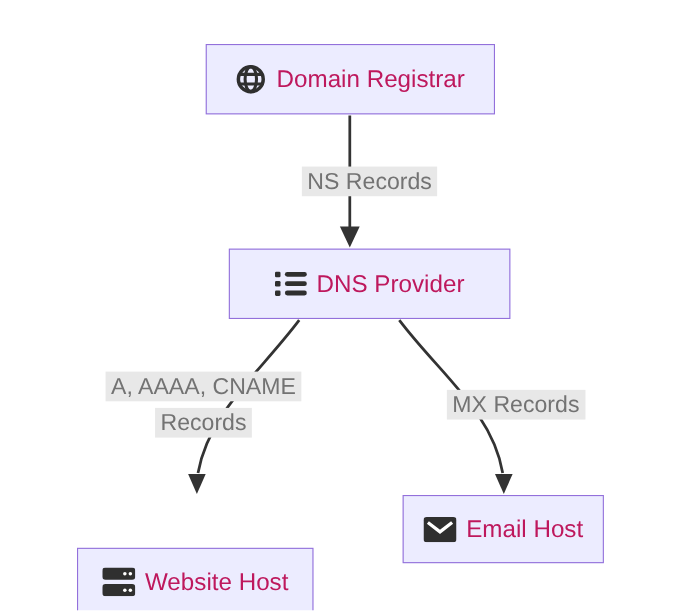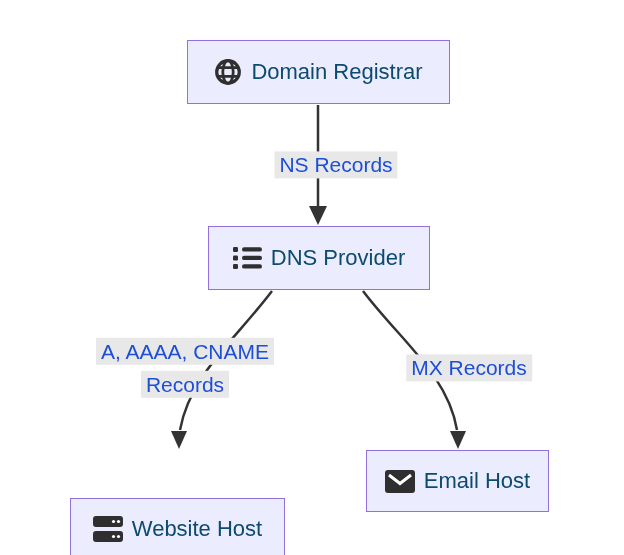--- a/index.html
+++ b/index.html
@@ -20,42 +20,42 @@
   .node {
     position: absolute;
     box-sizing: border-box;
     background: #ECECFF;
     border: 1.5px solid #9370DB;
     display: flex;
     align-items: center;
     justify-content: center;
     gap: 9px;
     font-size: 22px;
-    color: #0c4a6e;
+    color: #be185d;
     white-space: nowrap;
   }
   .node .icon { display: flex; align-items: center; }
   .edge-label {
     position: absolute;
     transform: translate(-50%, -50%);
     font-size: 21px;
-    color: #1d4ed8;
+    color: #737373;
     text-align: center;
     white-space: nowrap;
     line-height: 1.2;
     padding-left: 16px;
   }
   .edge-label .lbl-line {
     display: inline-block;
     background: #e8e8e8;
     padding: 1px 5px;
   }
   .edge-label.two-line { display: flex; flex-direction: column; align-items: center; gap: 6px; }
   #node-registrar { left: 187px; top: 40px;  width: 263px; height: 64px; }
-  #node-dns       { left: 208px; top: 226px; width: 222px; height: 64px; text-align: right; }
+  #node-dns       { left: 208px; top: 226px; width: 256px; height: 64px; text-align: right; }
   #node-website   { left: 70px;  top: 450px; width: 215px; height: 62px; margin-top: 48px; }
   #node-email     { left: 366px; top: 450px; width: 183px; height: 62px; }
   #label-ns  { left: 328px; top: 165px; }
   #label-web { left: 177px; top: 368px; }
   #label-mx  { left: 461px; top: 368px; }
 </style>
 </head>
 <body>
 
 <div id="stage">

